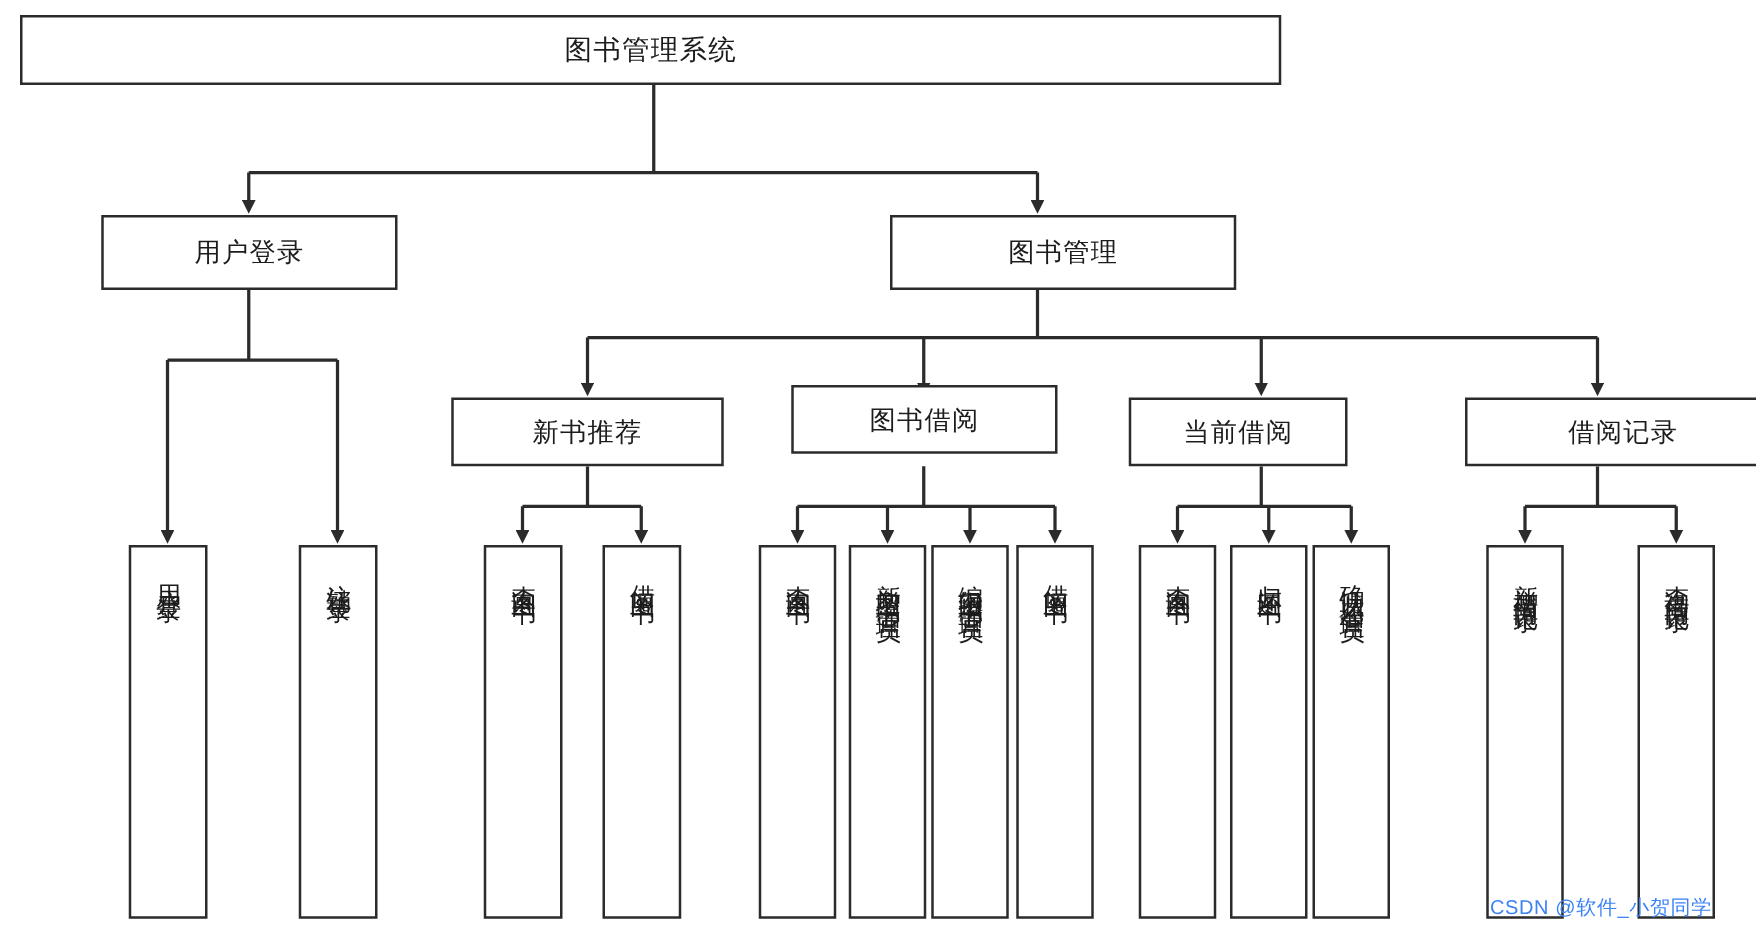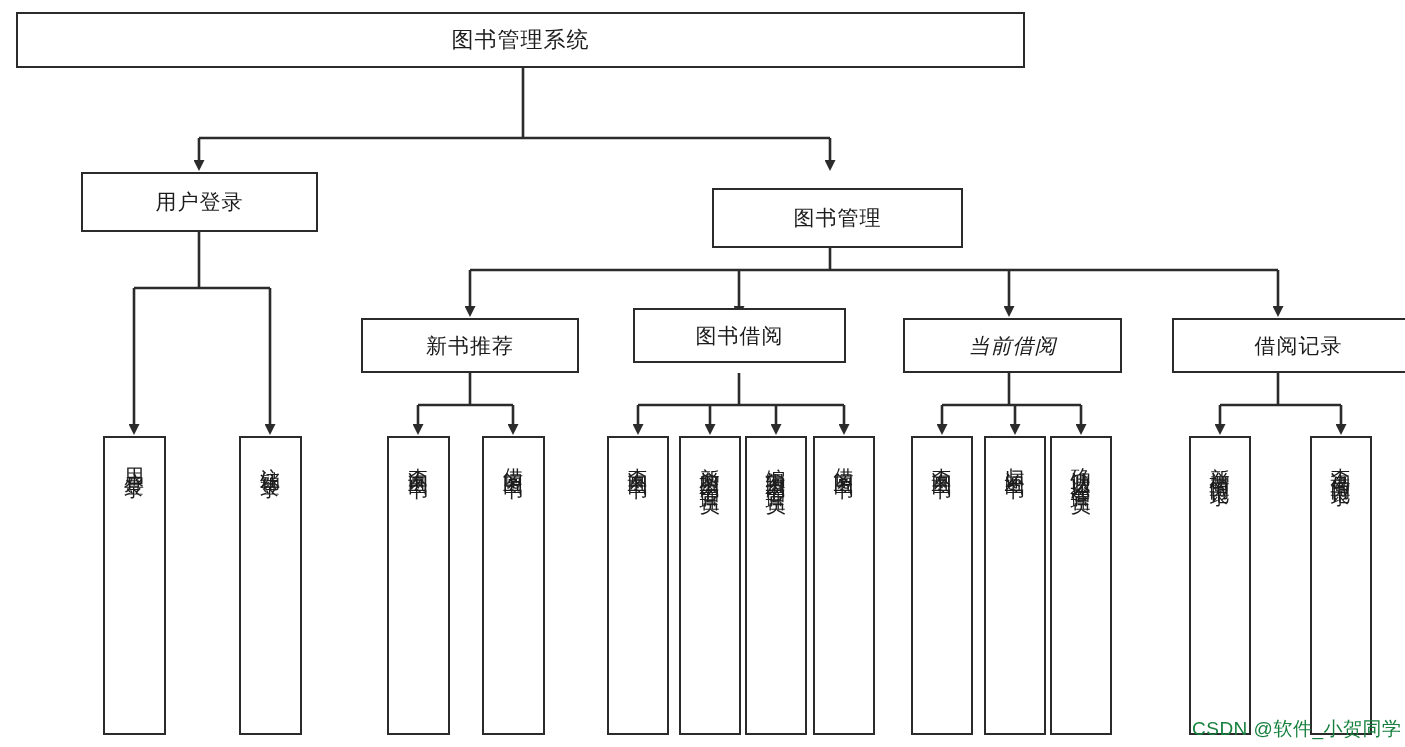--- a/index.html
+++ b/index.html
@@ -49,22 +49,22 @@
     text-orientation: upright;
     letter-spacing: 4px;
     line-height: 1;
     white-space: nowrap;
   }
   .node.root {
     font-size: 22px;
   }
   .watermark {
     position: absolute;
-    font-size: 19px;
-    color: #15803d;
+    font-size: 16px;
+    color: #3b82f6;
     white-space: nowrap;
     letter-spacing: 0.5px;
   }
 </style>
 </head>
 <body>
 
 <div id="canvas">
 
   <svg class="wires" viewBox="0 0 1405 747">
@@ -111,32 +111,32 @@
   </svg>
 
   <div class="node root horiz" style="left: 16px; top: 12px; width: 1009px; height: 56px;">
     <span>图书管理系统</span>
   </div>
 
   <div id="level1-layer">
       <div class="node horiz" style="left: 81px; top: 172px; width: 237px; height: 60px;">
         <span>用户登录</span>
       </div>
-      <div class="node horiz" style="left: 712px; top: 188px; width: 251px; height: 60px;">
+      <div class="node horiz" style="left: 712px; top: 172px; width: 277px; height: 60px;">
         <span>图书管理</span>
       </div>
     </div>
   <div id="level2-layer">
       <div class="node horiz" style="left: 361px; top: 318px; width: 218px; height: 55px; text-align: right;">
         <span>新书推荐</span>
       </div>
       <div class="node horiz" style="left: 633px; top: 308px; width: 213px; height: 55px;">
         <span>图书借阅</span>
       </div>
-      <div class="node horiz" style="left: 903px; top: 318px; width: 219px; height: 55px; font-style: italic;">
+      <div class="node horiz" style="left: 903px; top: 318px; width: 175px; height: 55px;">
         <span>当前借阅</span>
       </div>
       <div class="node horiz" style="left: 1172px; top: 318px; width: 253px; height: 55px;">
         <span>借阅记录</span>
       </div>
     </div>
   <div id="leaf-layer">
       <div class="node vert" style="left: 103px; top: 436px; width: 63px; height: 299px;">
         <span class="vlabel">用户登录</span>
       </div>

